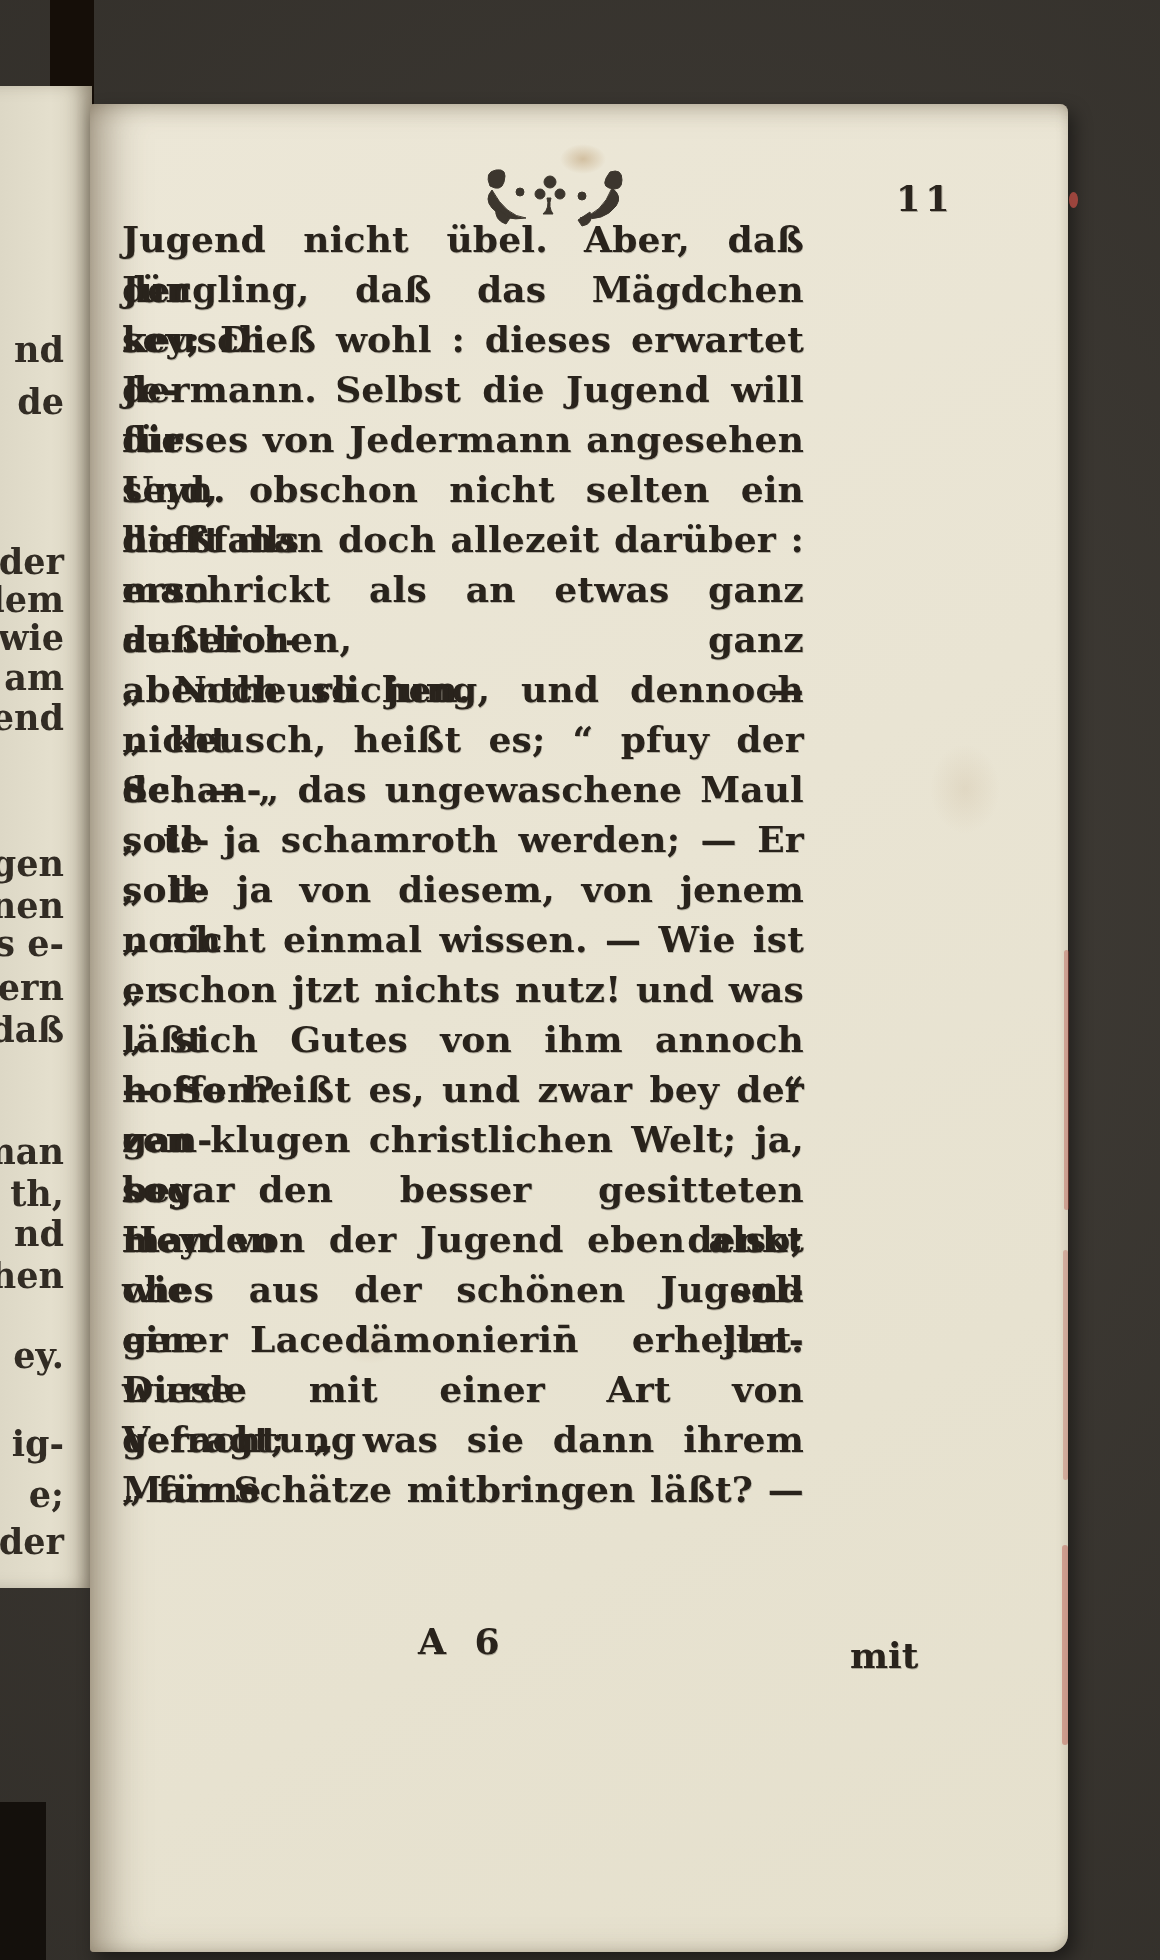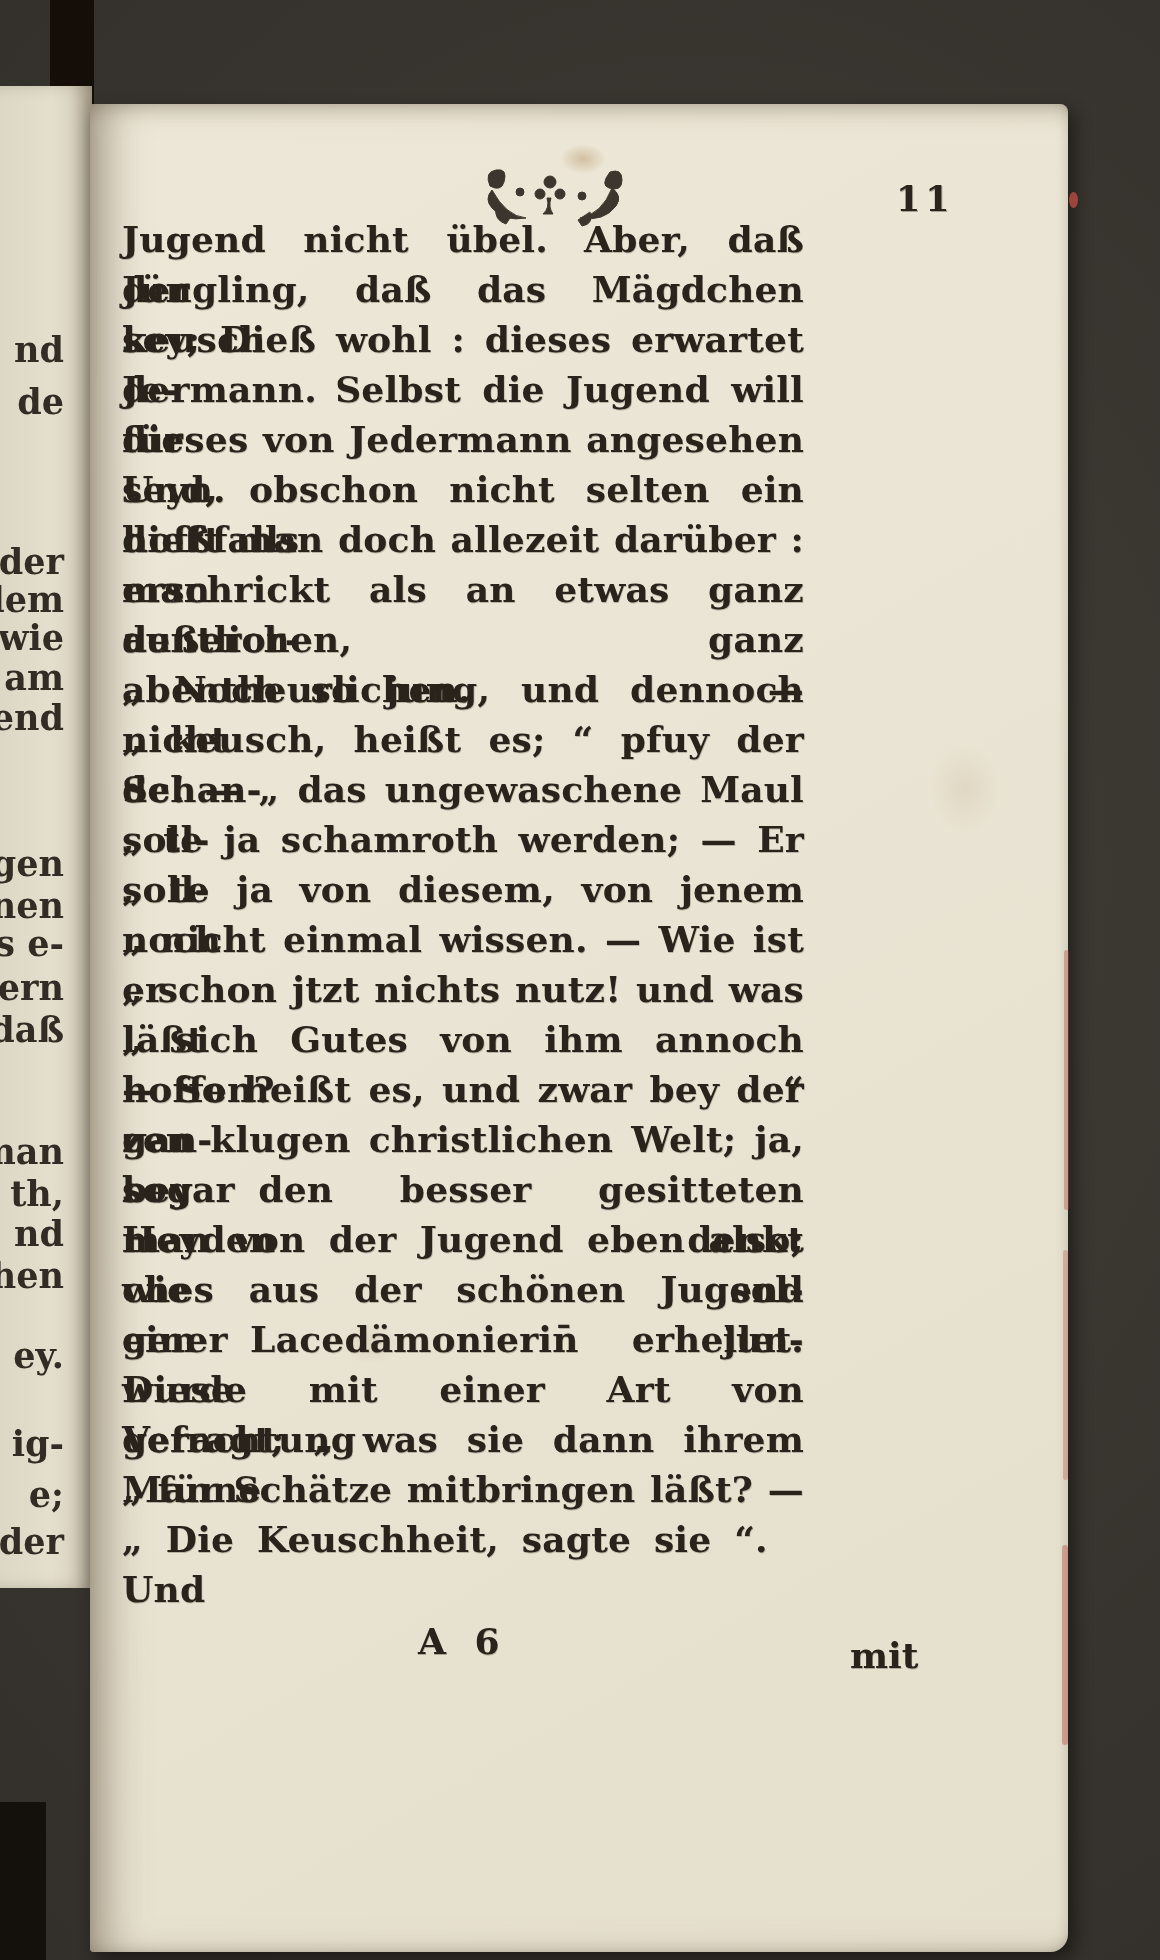--- a/index.html
+++ b/index.html
@@ -130,21 +130,20 @@
         <div class="line">„ sich Gutes von ihm annoch hoffen? “</div>
         <div class="line">— So heißt es, und zwar bey der gan-</div>
         <div class="line">zen klugen christlichen Welt; ja, sogar</div>
         <div class="line">bey den besser gesitteten Heyden denkt</div>
         <div class="line">man von der Jugend eben also; wie sol-</div>
         <div class="line">ches aus der schönen Jugend einer jun-</div>
         <div class="line">gen Lacedämonierin̄ erhellet. Diese</div>
         <div class="line">wurde mit einer Art von Verachtung</div>
         <div class="line">gefragt; „ was sie dann ihrem Manne</div>
         <div class="line">„ für Schätze mitbringen läßt? —</div>
-        <div class="line">„ Die Keuschheit, sagte sie “. Und</div>
       </div>
 
     <div id="signature-row">
       <span id="signature-mark">A 6</span>
       <span id="catchword">mit</span>
     </div>
   </div>
 
   <div class="red-edge" id="red-edge-1"></div>
   <div class="red-edge" id="red-edge-2"></div>

